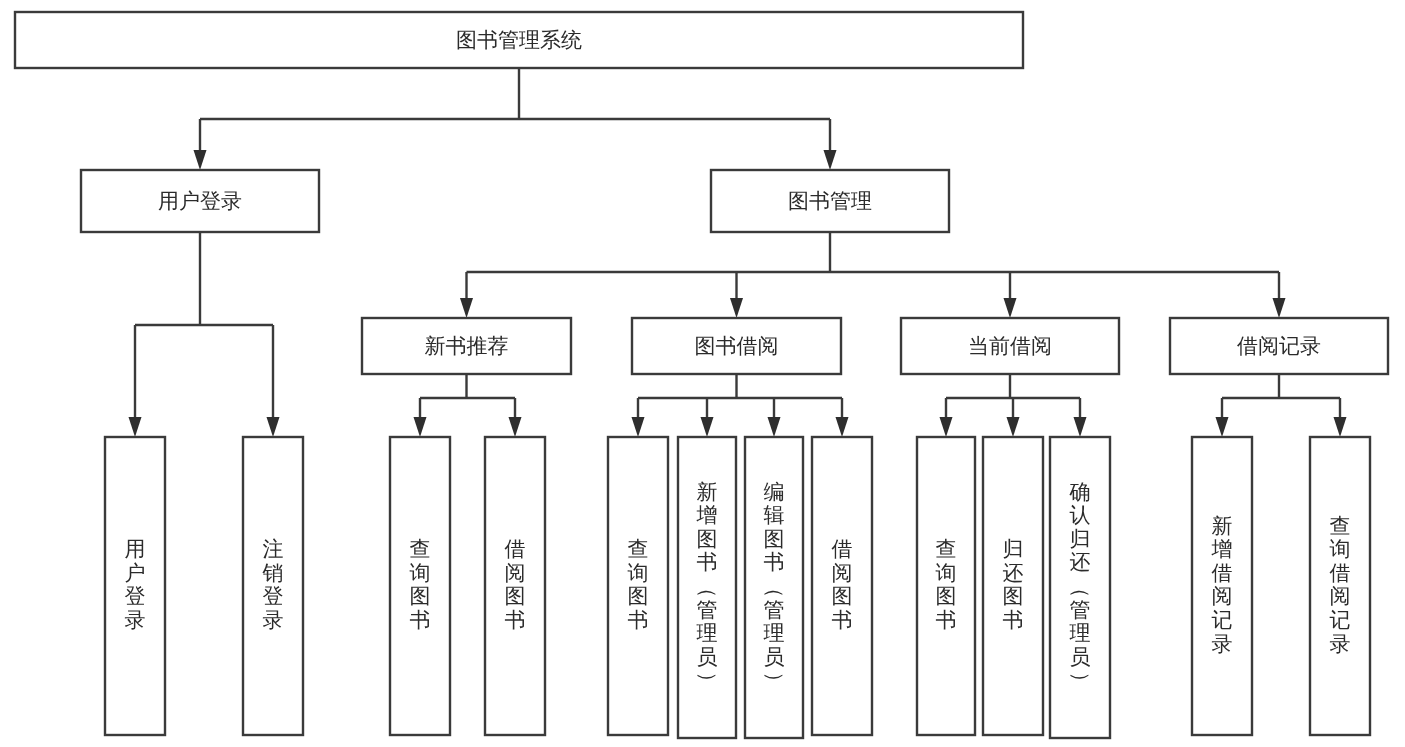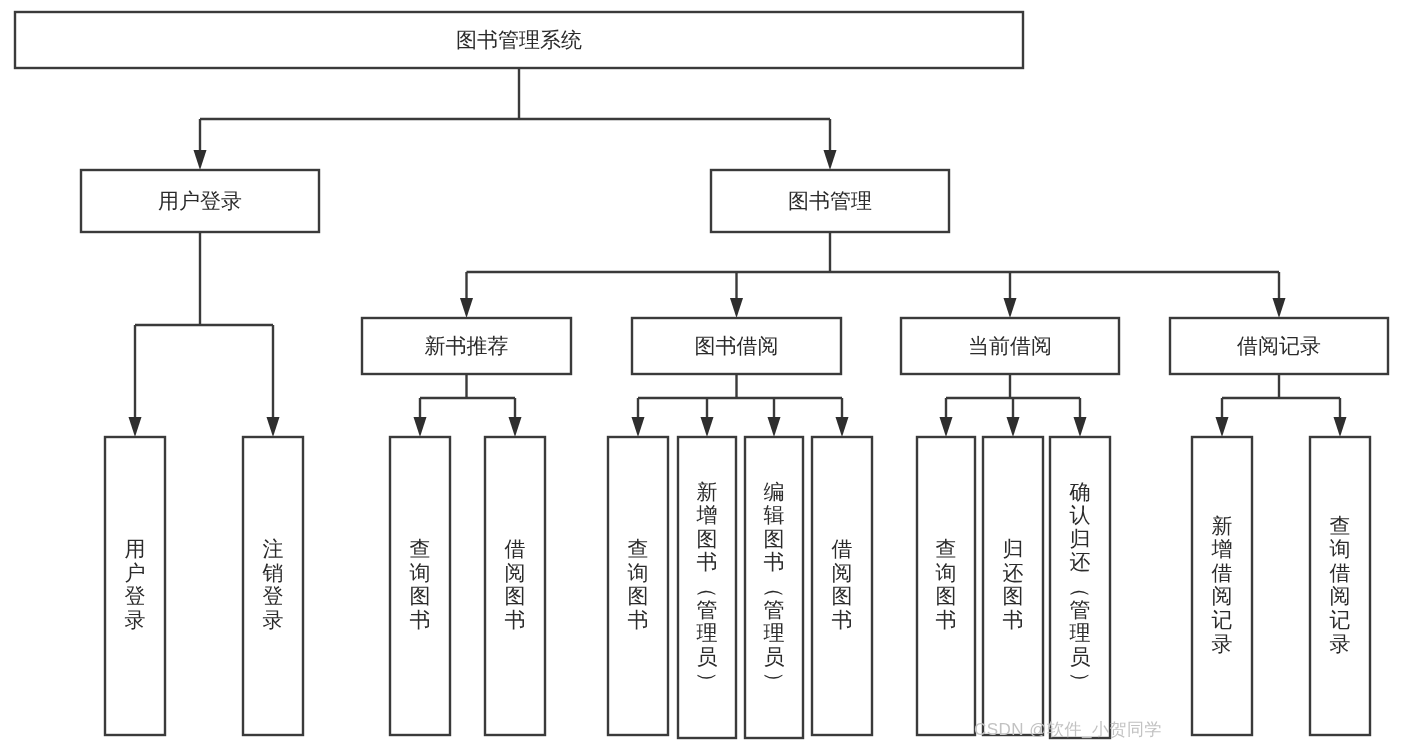--- a/index.html
+++ b/index.html
@@ -262,14 +262,13 @@
           <rect x="1310" y="437" width="60" height="298" class="node-box"></rect>
           <text x="1340" y="527" class="node-label-v">查</text>
           <text x="1340" y="550.6" class="node-label-v">询</text>
           <text x="1340" y="574.2" class="node-label-v">借</text>
           <text x="1340" y="597.8" class="node-label-v">阅</text>
           <text x="1340" y="621.4" class="node-label-v">记</text>
           <text x="1340" y="645" class="node-label-v">录</text>
         </g>
       </g>
   </svg>
-  <div class="watermark">CSDN @软件_小贺同学</div>
 </div>
 
 </body></html>

